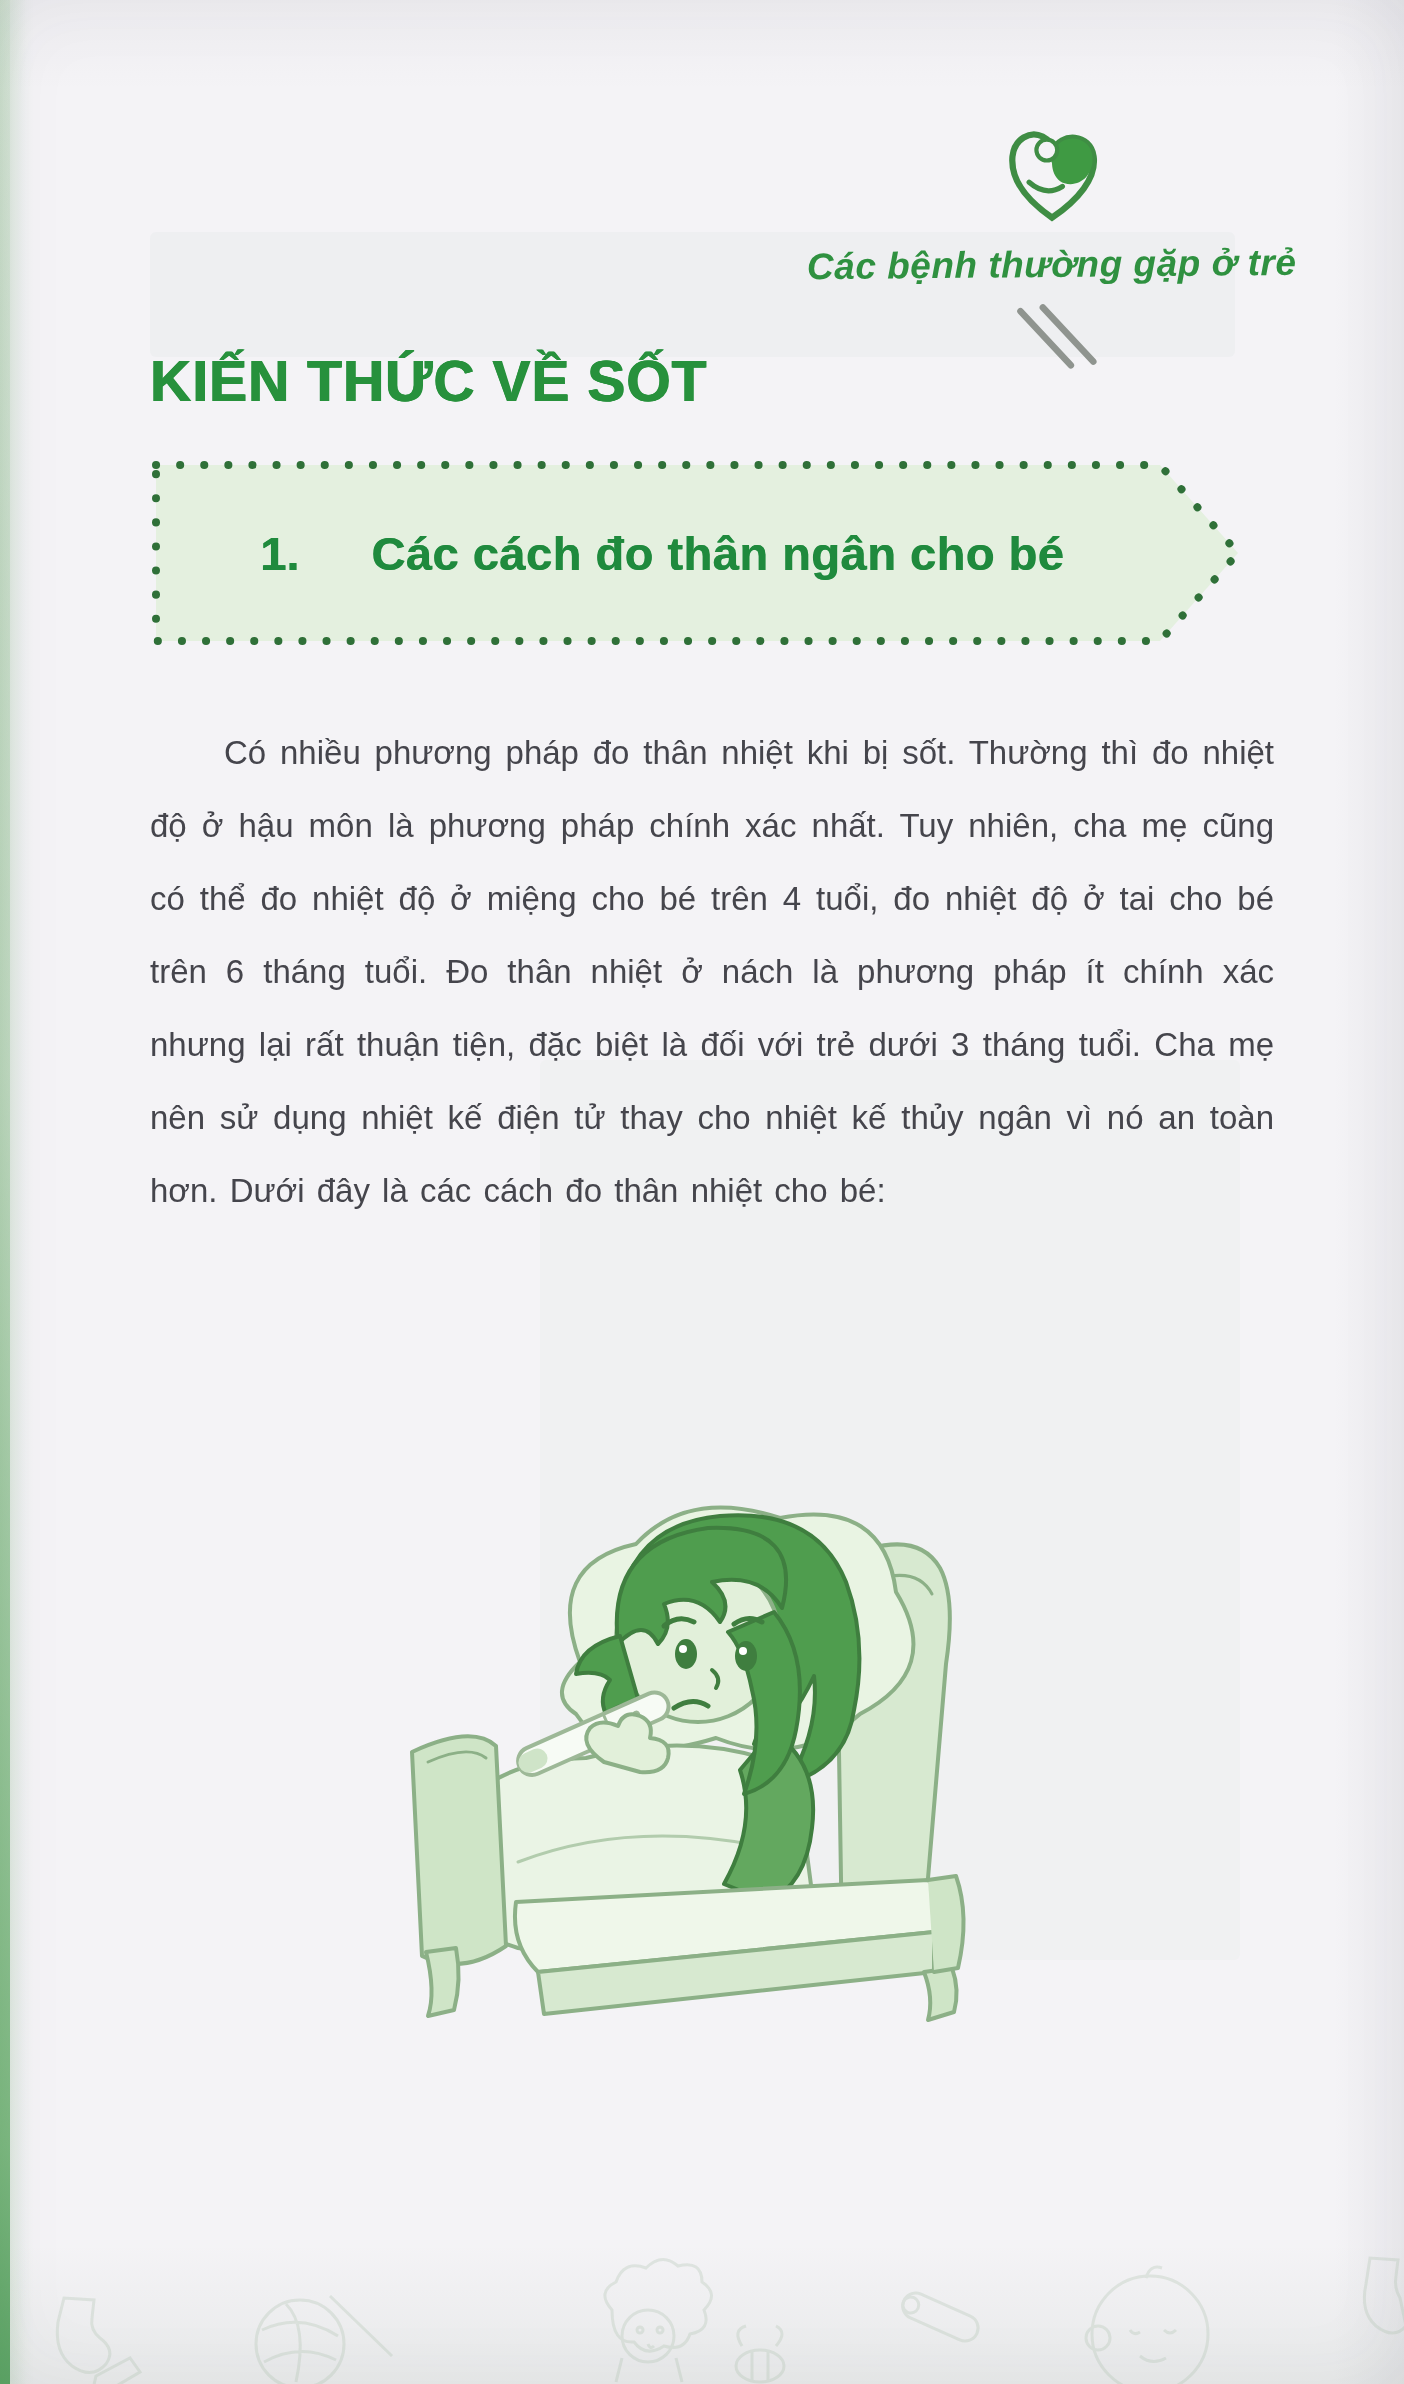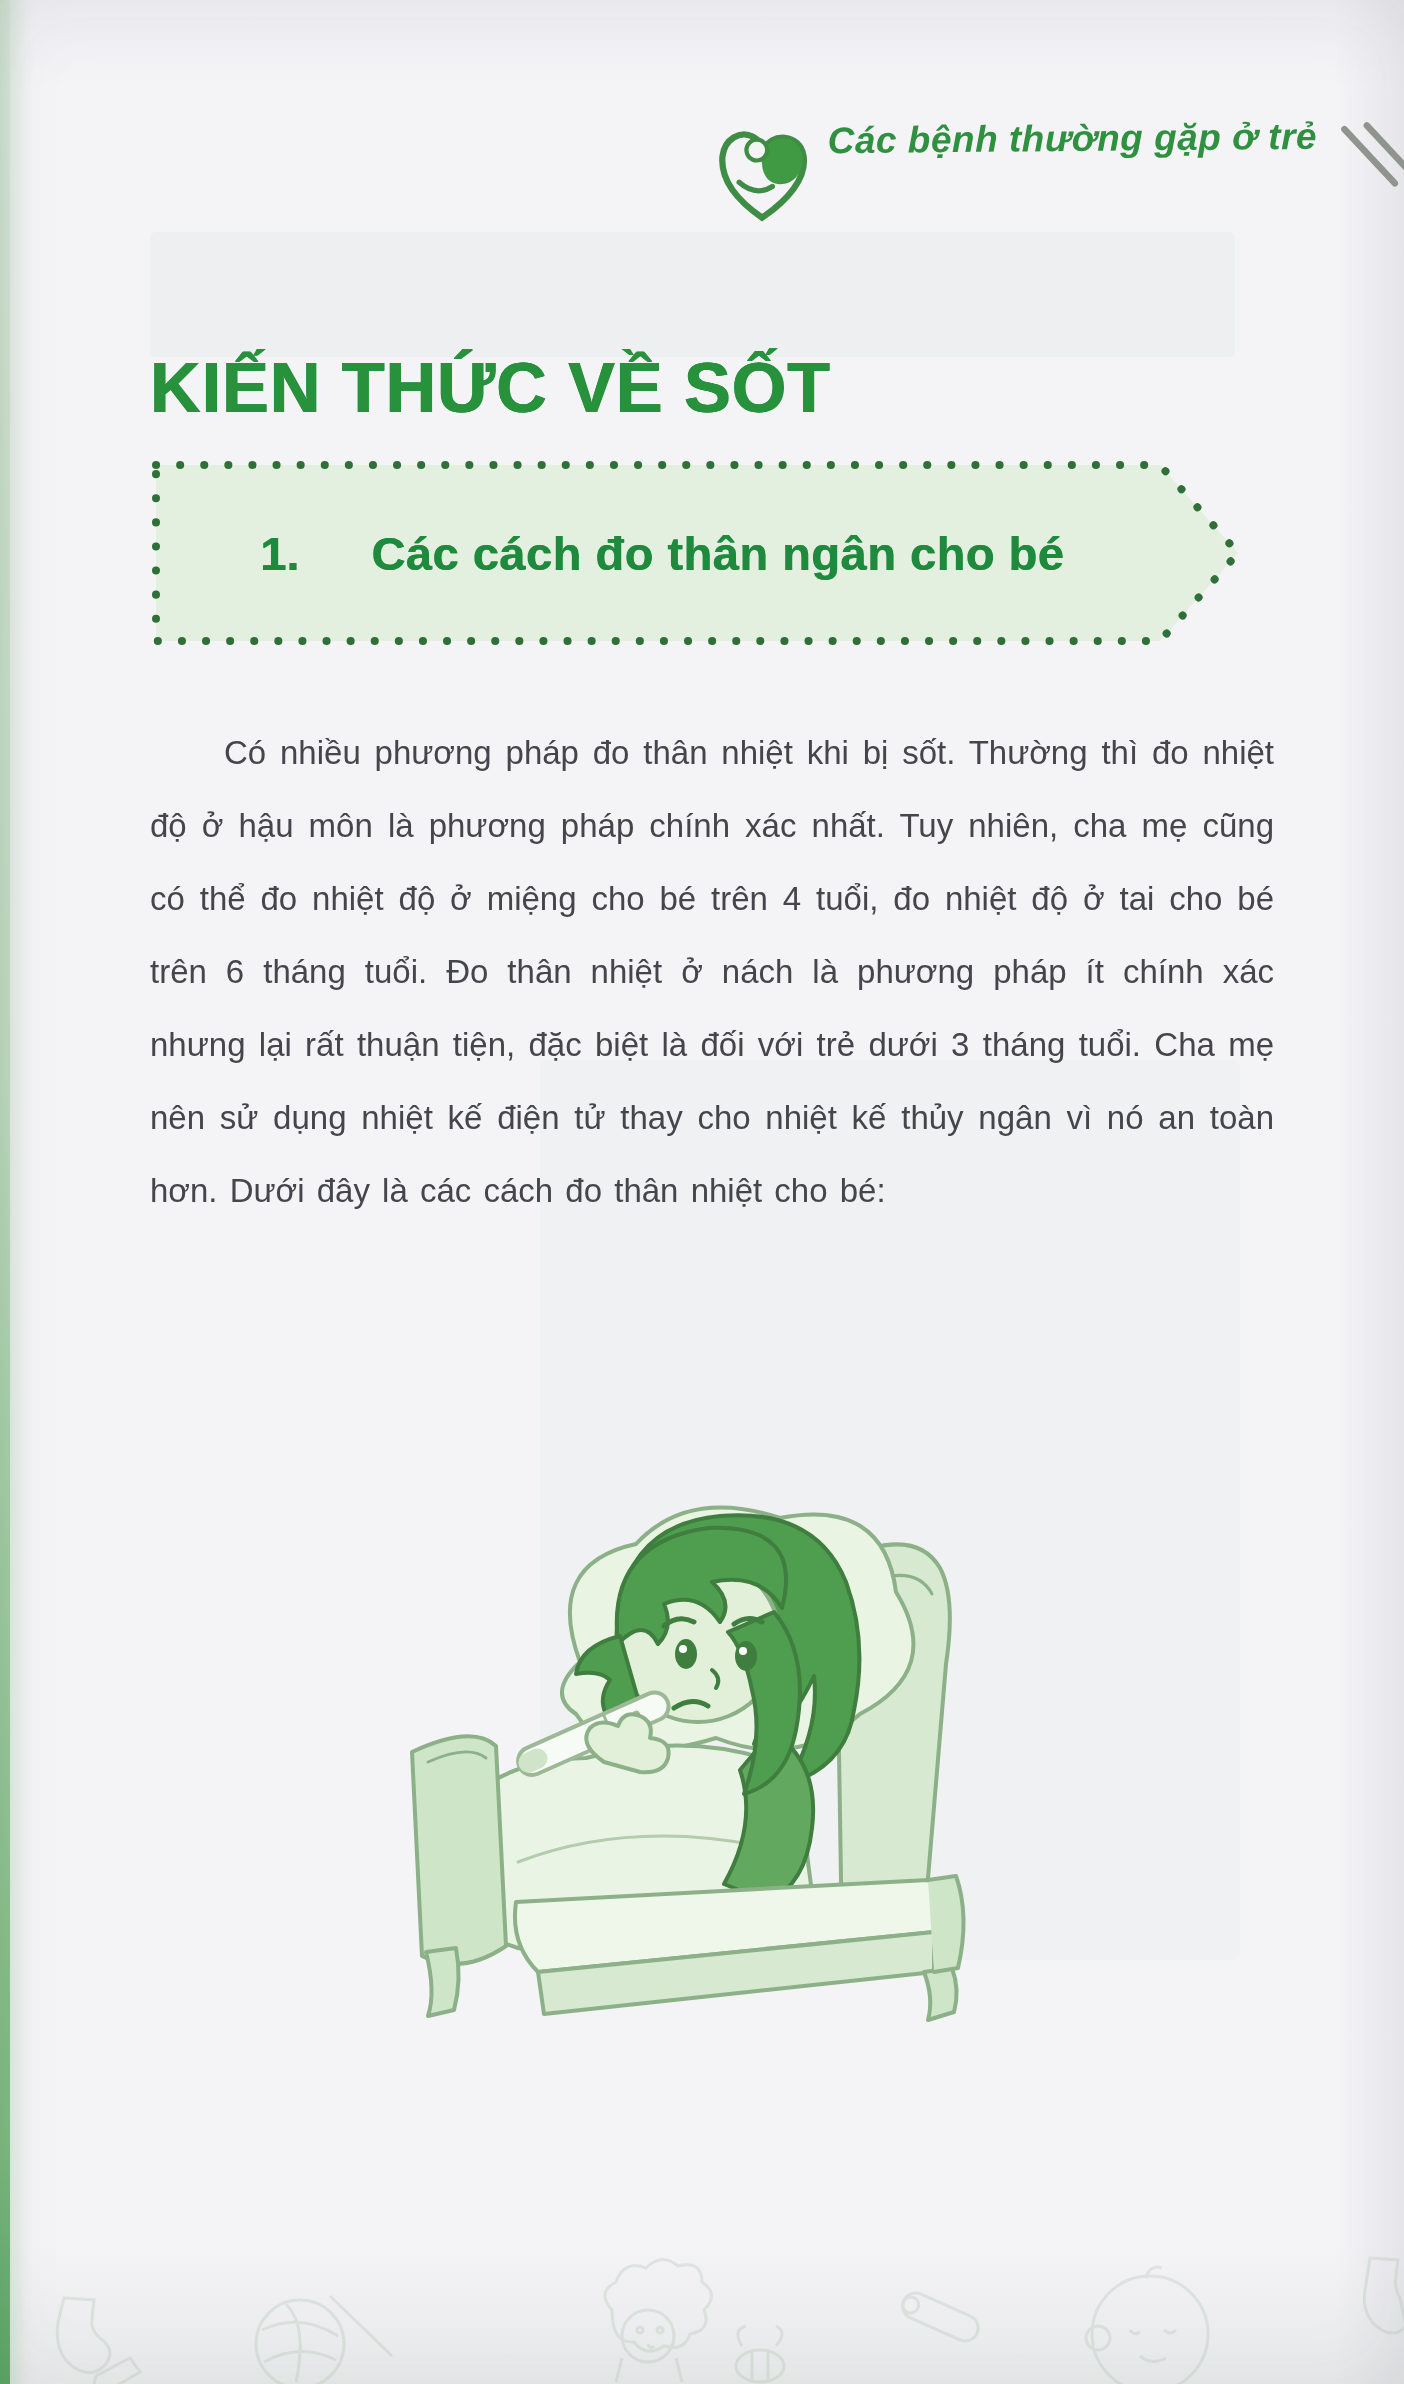--- a/index.html
+++ b/index.html
@@ -24,33 +24,33 @@
     background:linear-gradient(90deg, rgba(140,185,140,0.18), rgba(0,0,0,0));
   }
   
   .ghost{position:absolute;background:rgba(150,185,155,0.055);border-radius:6px;}
   .ghost-a{left:150px;top:232px;width:1085px;height:125px;}
   .ghost-b{left:540px;top:1060px;width:700px;height:900px;background:rgba(150,185,155,0.035);}
 
   
   .header{
     position:absolute;top:118px;left:710px;width:684px;height:132px;
-    display:flex;gap:14px;
+    display:flex;align-items:center;gap:14px;flex-direction:column;
   }
   .logo{width:104px;height:112px;flex:0 0 auto;}
   .header-title{
     color:#2f9140;font-size:37px;font-weight:bold;font-style:italic;
     letter-spacing:0.5px;white-space:nowrap;transform:rotate(-0.5deg);
   }
   .slashes{width:84px;height:84px;flex:0 0 auto;margin-left:6px;}
 
   
   .section-title{
     position:absolute;left:150px;top:348px;
-    color:#27913c;font-size:70px;font-weight:bold;letter-spacing:1px;
+    color:#27913c;font-size:57px;font-weight:bold;letter-spacing:1px;
     text-shadow:0.8px 0 0 #27913c, -0.4px 0 0 #27913c;
     white-space:nowrap;
   }
 
   
   .banner{position:absolute;left:148px;top:455px;width:1100px;height:196px;}
   .banner svg{position:absolute;inset:0;width:100%;height:100%;}
   .banner-content{
     position:absolute;left:0;top:0;bottom:0;right:110px;
     display:flex;align-items:center;

